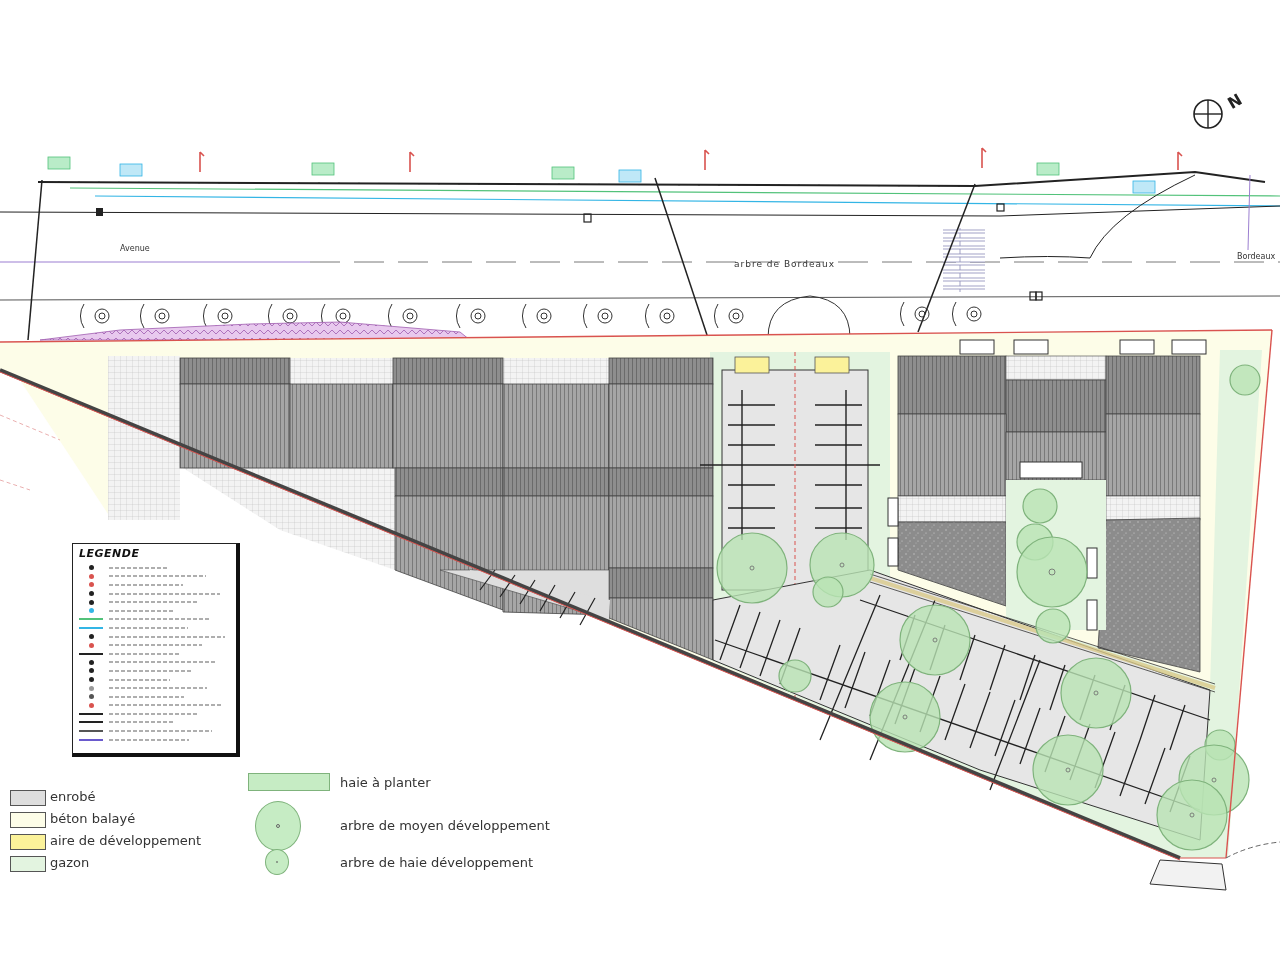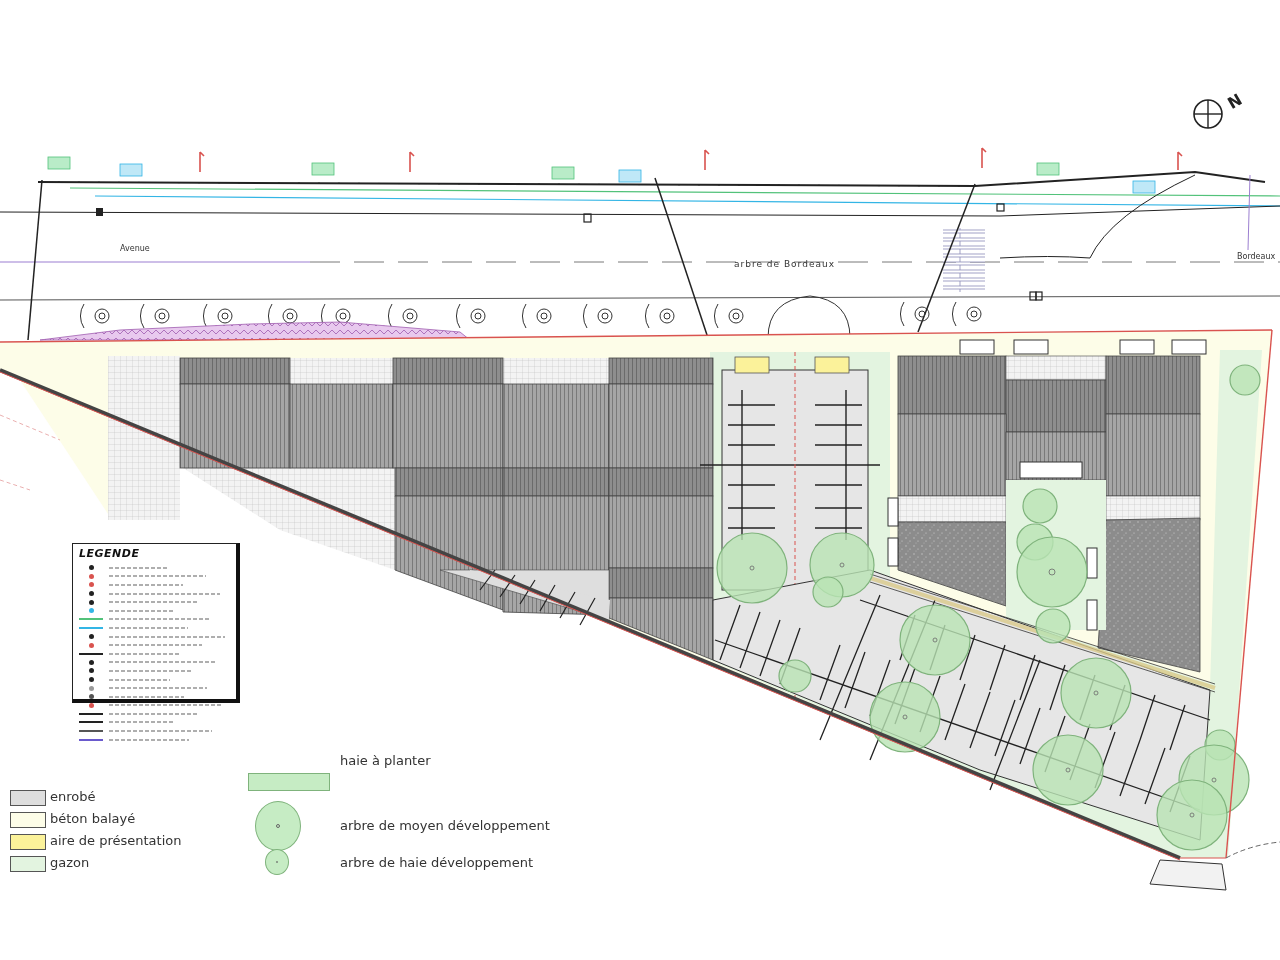--- a/index.html
+++ b/index.html
@@ -1,18 +1,18 @@
 <!DOCTYPE html>
 <html><head>
 <meta charset="utf-8">
 <style>
   html,body{margin:0;padding:0;background:#ffffff;}
   body{width:1280px;height:960px;position:relative;overflow:hidden;font-family:"DejaVu Sans",sans-serif;}
   #plan{position:absolute;left:0;top:0;width:1280px;height:960px;}
-  .legend-box{position:absolute;left:72px;top:543px;width:168px;height:160px;background:#fff;border:1px solid #222;border-right:4px solid #111;border-bottom:4px solid #111;box-sizing:border-box;text-decoration:underline;}
+  .legend-box{position:absolute;left:72px;top:543px;width:168px;height:214px;background:#fff;border:1px solid #222;border-right:4px solid #111;border-bottom:4px solid #111;box-sizing:border-box;text-decoration:underline;}
   .legend-title{position:absolute;left:6px;top:3px;font-style:italic;font-weight:bold;font-size:11px;color:#111;letter-spacing:0.5px;}
   .legend-rows{position:absolute;left:4px;top:20px;right:4px;}
   .legend-row{display:flex;align-items:center;height:7.6px;margin-bottom:1px;}
   .legend-sym{width:28px;height:6px;display:flex;align-items:center;justify-content:center;flex:0 0 28px;}
   .legend-txt{flex:1;height:2px;background:repeating-linear-gradient(90deg,#9a9a9a 0 4px,transparent 4px 6px);opacity:.8;margin-left:4px;}
   .bottom-legend{position:absolute;left:0;top:0;}
   .swatch{position:absolute;width:36px;height:16px;border:1.5px solid #555;box-sizing:border-box;}
   .sw-label{position:absolute;font-size:13px;color:#333;white-space:nowrap;}
   .hedge-sw{position:absolute;left:248px;top:773px;width:82px;height:18px;background:#c6ecc4;border:1px solid #7fb37c;box-sizing:border-box;}
   .tree-sw{position:absolute;border-radius:50%;background:#c6ecc4;border:1.5px solid #7fb37c;box-sizing:border-box;}
@@ -461,28 +461,28 @@
       </div>
     </div>
 </div>
 
 <div class="bottom-legend">
   <div class="swatch" style="left:10px;top:790px;background:#dedede;"></div>
   <div class="sw-label" style="left:50px;top:789px;">enrobé</div>
   <div class="swatch" style="left:10px;top:812px;background:#fdfde8;"></div>
   <div class="sw-label" style="left:50px;top:811px;">béton balayé</div>
   <div class="swatch" style="left:10px;top:834px;background:#fbf29a;"></div>
-  <div class="sw-label" style="left:50px;top:833px;">aire de présentation</div>
+  <div class="sw-label" style="left:50px;top:833px;">aire de développement</div>
   <div class="swatch" style="left:10px;top:856px;background:#e3f4e0;"></div>
   <div class="sw-label" style="left:50px;top:855px;">gazon</div>
 </div>
 
 <div>
   <div class="hedge-sw"></div>
-  <div class="sw-label" style="left:340px;top:753px;">haie à planter</div>
+  <div class="sw-label" style="left:340px;top:775px;">haie à planter</div>
   <div class="tree-sw" style="left:255px;top:801px;width:46px;height:50px;">
       <div class="tree-dot"></div>
     </div>
   <div class="sw-label" style="left:340px;top:818px;">arbre de moyen développement</div>
   <div class="tree-sw" style="left:265px;top:849px;width:24px;height:26px;">
       <div class="tree-dot" style="width:2px;height:2px;margin:-1px 0 0 -1px;"></div>
     </div>
   <div class="sw-label" style="left:340px;top:855px;">arbre de haie développement</div>
 </div>
 

